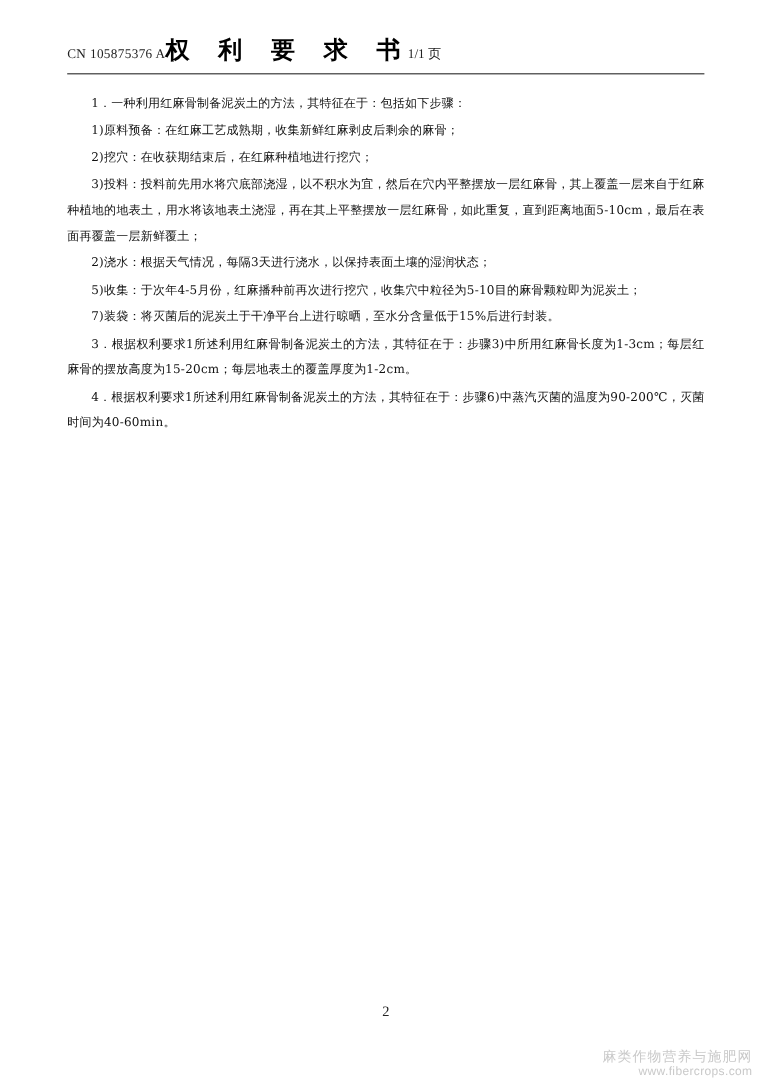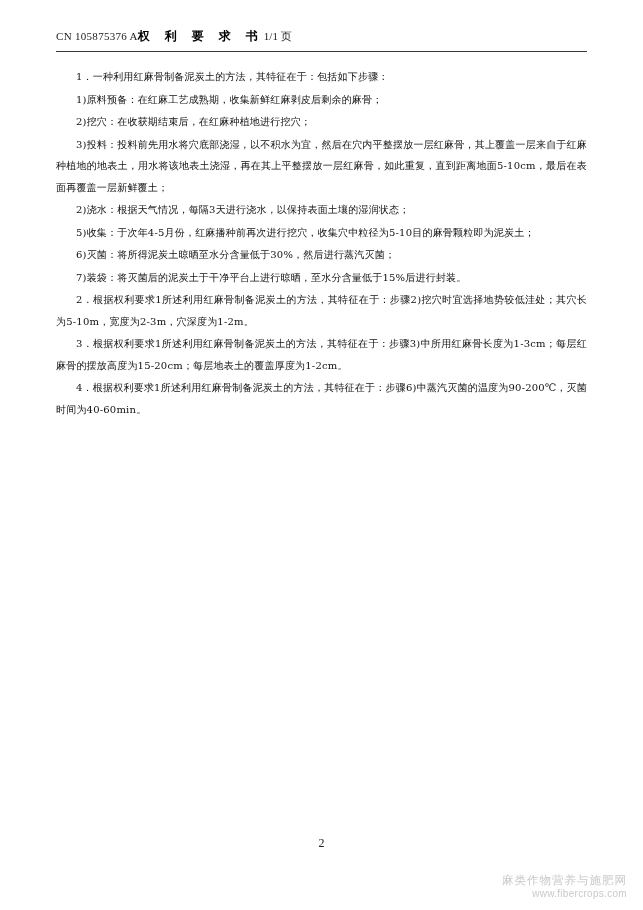--- a/index.html
+++ b/index.html
@@ -31,22 +31,22 @@
     padding-bottom: 4px;
   }
   .header-left {
     font-family: "Liberation Serif", "DejaVu Serif", serif;
     font-size: 11px;
     letter-spacing: 0.3px;
     color: #222;
     white-space: nowrap;
   }
   .header-center {
-    font-family: Liberation Serif, serif;
-    font-size: 12px;
+    font-family: Liberation Mono, monospace;
+    font-size: 20px;
     font-weight: bold;
     letter-spacing: 6px;
     color: #000;
     white-space: nowrap;
   }
   .header-right {
     font-family: "Liberation Serif", "DejaVu Serif", serif;
     font-size: 11px;
     color: #222;
     white-space: nowrap;
@@ -117,23 +117,21 @@
   </div>
   <hr class="header-rule">
 
   <div class="content">
     <p class="para">1．一种利用红麻骨制备泥炭土的方法，其特征在于：包括如下步骤：</p>
     <p class="para">1)原料预备：在红麻工艺成熟期，收集新鲜红麻剥皮后剩余的麻骨；</p>
     <p class="para">2)挖穴：在收获期结束后，在红麻种植地进行挖穴；</p>
     <p class="para">3)投料：投料前先用水将穴底部浇湿，以不积水为宜，然后在穴内平整摆放一层红麻骨，其上覆盖一层来自于红麻种植地的地表土，用水将该地表土浇湿，再在其上平整摆放一层红麻骨，如此重复，直到距离地面5-10cm，最后在表面再覆盖一层新鲜覆土；</p>
     <p class="para">2)浇水：根据天气情况，每隔3天进行浇水，以保持表面土壤的湿润状态；</p>
     <p class="para">5)收集：于次年4-5月份，红麻播种前再次进行挖穴，收集穴中粒径为5-10目的麻骨颗粒即为泥炭土；</p>
-    <p class="para">6)灭菌：将所得泥炭土晾晒至水分含量低于30%，然后进行蒸汽灭菌；</p>
     <p class="para">7)装袋：将灭菌后的泥炭土于干净平台上进行晾晒，至水分含量低于15%后进行封装。</p>
-    <p class="para">2．根据权利要求1所述利用红麻骨制备泥炭土的方法，其特征在于：步骤2)挖穴时宜选择地势较低洼处；其穴长为5-10m，宽度为2-3m，穴深度为1-2m。</p>
     <p class="para">3．根据权利要求1所述利用红麻骨制备泥炭土的方法，其特征在于：步骤3)中所用红麻骨长度为1-3cm；每层红麻骨的摆放高度为15-20cm；每层地表土的覆盖厚度为1-2cm。</p>
     <p class="para">4．根据权利要求1所述利用红麻骨制备泥炭土的方法，其特征在于：步骤6)中蒸汽灭菌的温度为90-200℃，灭菌时间为40-60min。</p>
   </div>
 
   <div class="page-number">2</div>
 
   <div class="watermark">
     <span class="wm-cn">麻类作物营养与施肥网</span>
     <span class="wm-url">www.fibercrops.com</span>
   </div>

